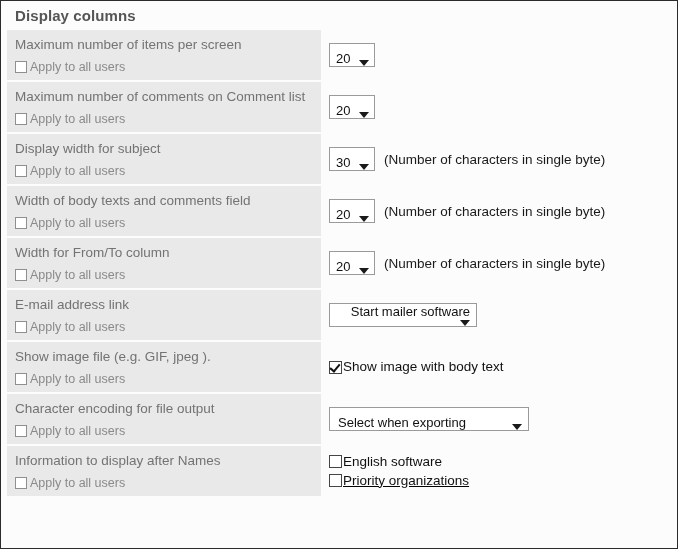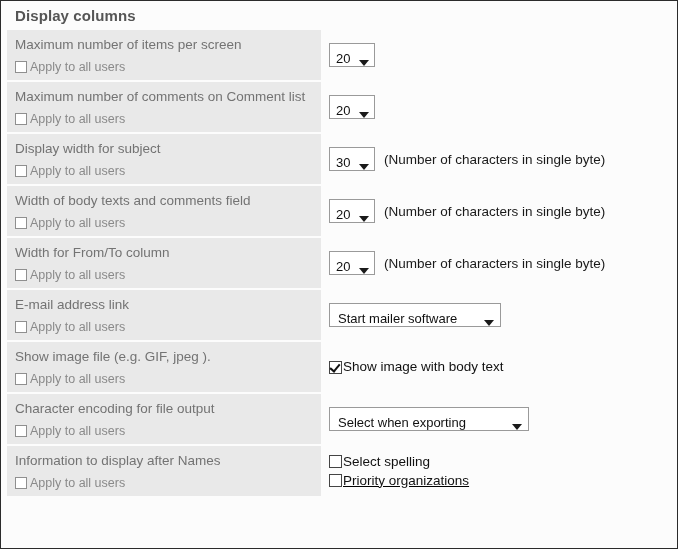--- a/index.html
+++ b/index.html
@@ -101,21 +101,21 @@
     box-sizing: border-box;
     border: 1px solid #9a9a9a;
     background: #ffffff;
     height: 24px;
     padding: 0 6px 0 8px;
     font-size: 13px;
     color: #111111;
     vertical-align: middle;
   }
   .select-box.sm { width: 46px; padding: 0 5px 0 6px; }
-  .select-box.md { width: 172px; }
+  .select-box.md { width: 148px; flex-direction: column; }
   .select-box.lg { width: 200px; }
   .caret {
     width: 0;
     height: 0;
     border-left: 5px solid transparent;
     border-right: 5px solid transparent;
     border-top: 6px solid #1a1a1a;
     margin-left: 6px;
     flex: 0 0 auto;
   }
@@ -302,21 +302,21 @@
         <td class="label-cell">
           <span class="row-label">Information to display after Names</span>
           <div class="apply-row">
             <span class="cb"></span>
             <span class="apply-label">Apply to all users</span>
           </div>
         </td>
         <td class="value-cell">
           <div class="inline-check">
             <span class="cb dark"></span>
-            <span class="inline-check-label">Select spelling</span>
+            <span class="inline-check-label">English software</span>
           </div>
           <div class="inline-check">
             <span class="cb dark"></span>
             <span class="inline-check-label">Priority organizations</span>
           </div>
         </td>
       </tr>
 
     </tbody>
   </table>

